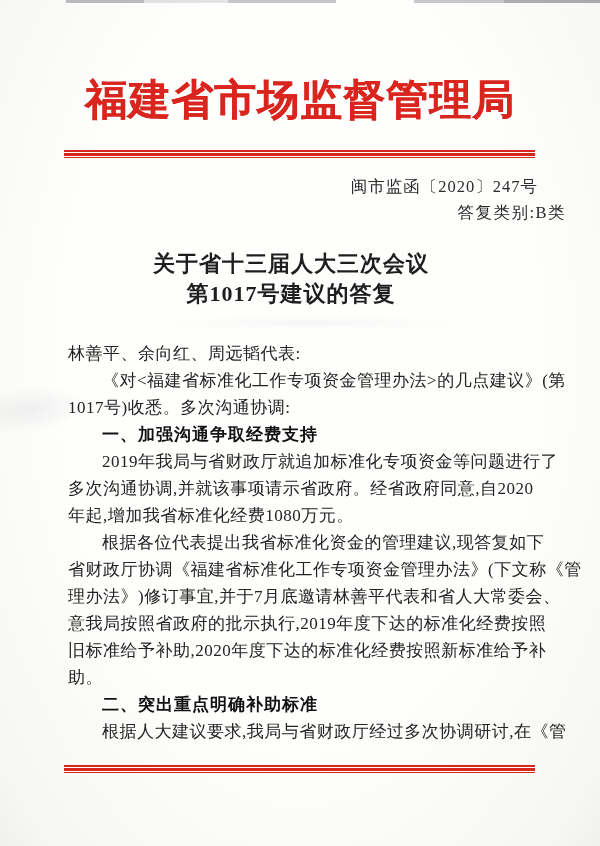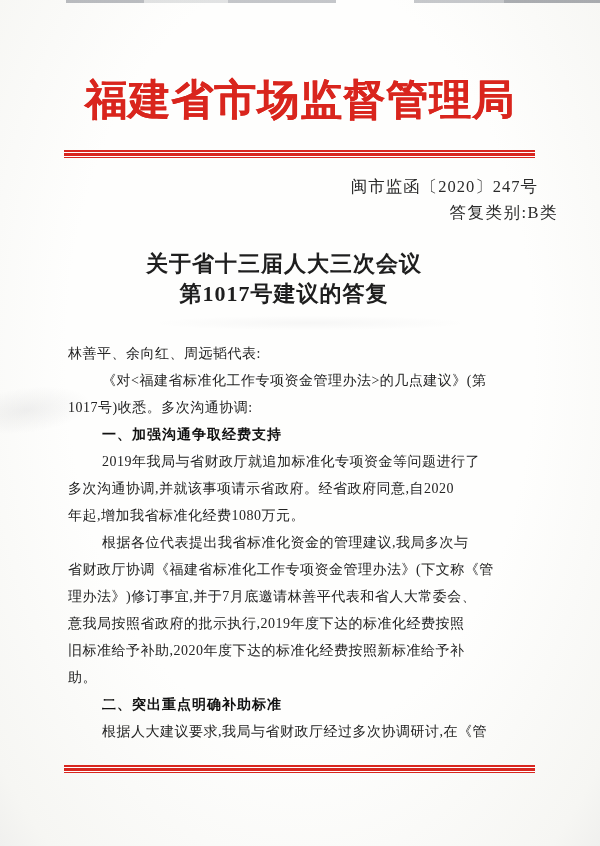--- a/index.html
+++ b/index.html
@@ -53,34 +53,35 @@
       #d8261f 7px 8px);
   }
   .rule-header{top:150px;}
   .rule-footer{top:765px;}
 
   .doc-number{
     position:absolute;top:176px;left:0;width:538px;
     text-align:right;font-size:16.5px;letter-spacing:1px;color:#2a2a2a;
   }
   .reply-category{
-    position:absolute;top:202px;left:8px;width:550px;
+    position:absolute;top:202px;left:16px;width:550px;
     text-align:right;font-size:16.5px;letter-spacing:1.5px;color:#2a2a2a;
   }
 
   .doc-title{
     position:absolute;top:249px;left:0;width:568px;
     text-align:center;font-weight:700;
     font-size:22px;line-height:30px;letter-spacing:1px;
     color:#1e1e1e;
+    padding-left:7px;
   }
 
   .body-text{
     position:absolute;top:340px;left:68px;width:472px;
-    font-size:14px;line-height:27px;letter-spacing:.5px;
+    font-size:17px;line-height:27px;letter-spacing:.5px;
     color:#232323;
   }
   .bline{height:27px;white-space:nowrap;}
   .bline.indent{text-indent:34px;}
   .bline.bold{
     font-family:"Liberation Sans","DejaVu Sans",sans-serif;
     font-weight:700;letter-spacing:1px;color:#111;
   }
 </style>
 </head>
@@ -106,21 +107,21 @@
   </div>
 
   <div class="body-text">
       <div class="bline">林善平、余向红、周远韬代表:</div>
       <div class="bline indent">《对&lt;福建省标准化工作专项资金管理办法&gt;的几点建议》(第</div>
       <div class="bline">1017号)收悉。多次沟通协调:</div>
       <div class="bline indent bold">一、加强沟通争取经费支持</div>
       <div class="bline indent">2019年我局与省财政厅就追加标准化专项资金等问题进行了</div>
       <div class="bline">多次沟通协调,并就该事项请示省政府。经省政府同意,自2020</div>
       <div class="bline">年起,增加我省标准化经费1080万元。</div>
-      <div class="bline indent">根据各位代表提出我省标准化资金的管理建议,我局多次与</div>
+      <div class="bline indent">根据各位代表提出我省标准化资金的管理建议,现答复如下</div>
       <div class="bline">省财政厅协调《福建省标准化工作专项资金管理办法》(下文称《管</div>
       <div class="bline">理办法》)修订事宜,并于7月底邀请林善平代表和省人大常委会、</div>
       <div class="bline">意我局按照省政府的批示执行,2019年度下达的标准化经费按照</div>
       <div class="bline">旧标准给予补助,2020年度下达的标准化经费按照新标准给予补</div>
       <div class="bline">助。</div>
       <div class="bline indent bold">二、突出重点明确补助标准</div>
       <div class="bline indent">根据人大建议要求,我局与省财政厅经过多次协调研讨,在《管</div>
     </div>
 
   <div class="red-rule rule-footer"></div>

